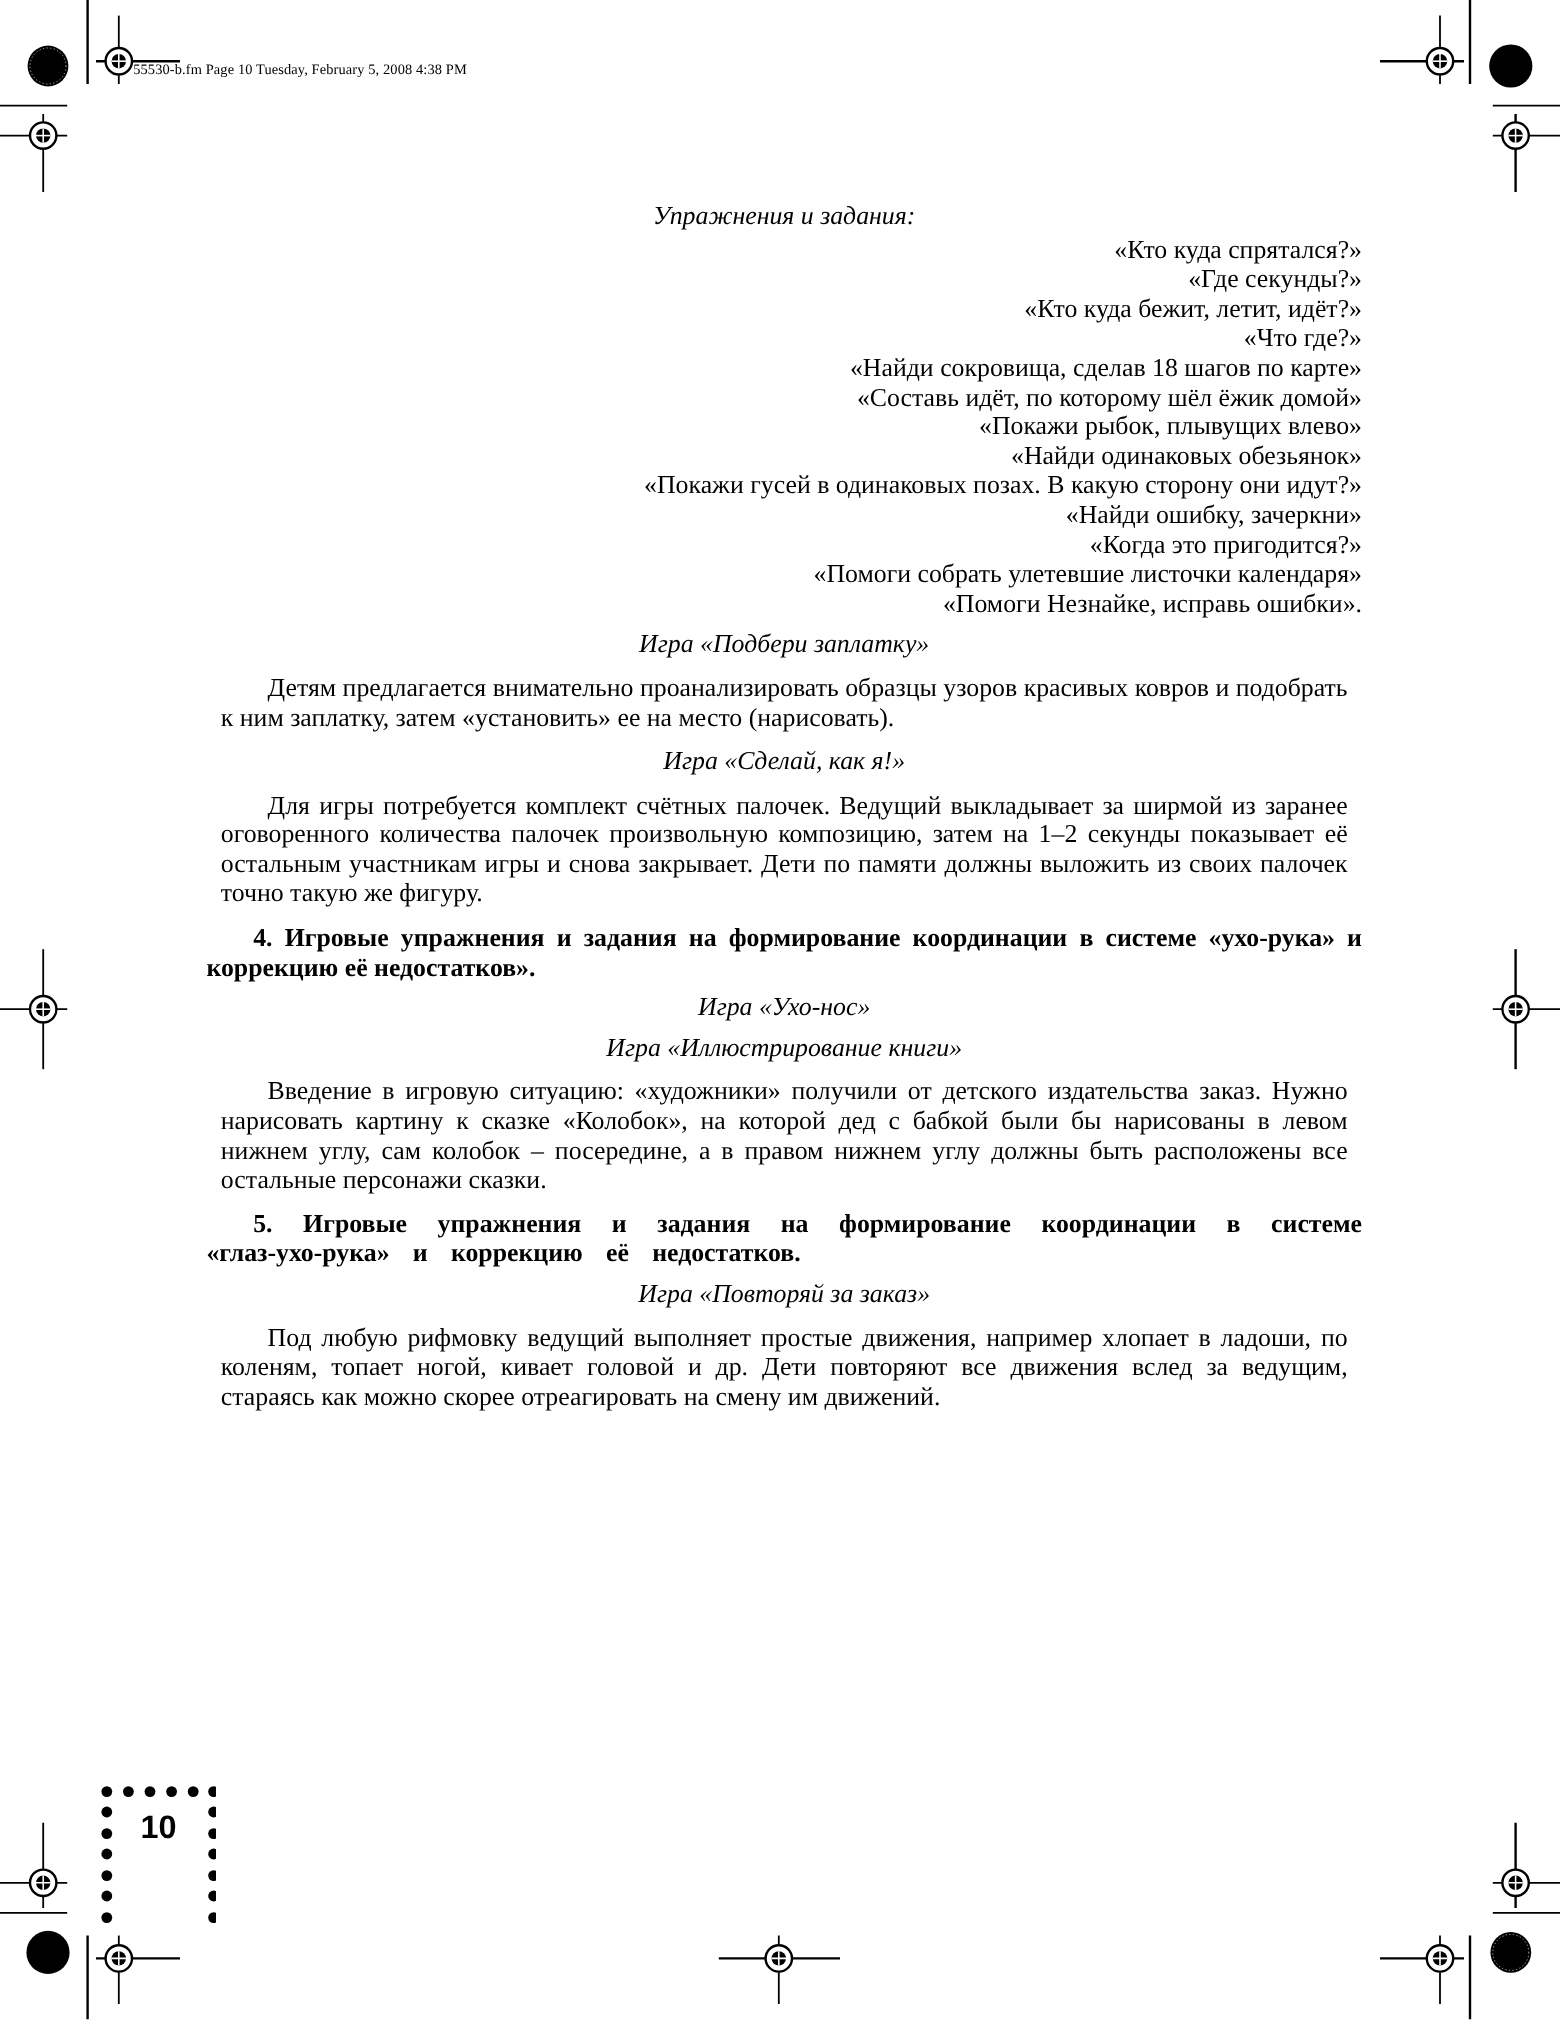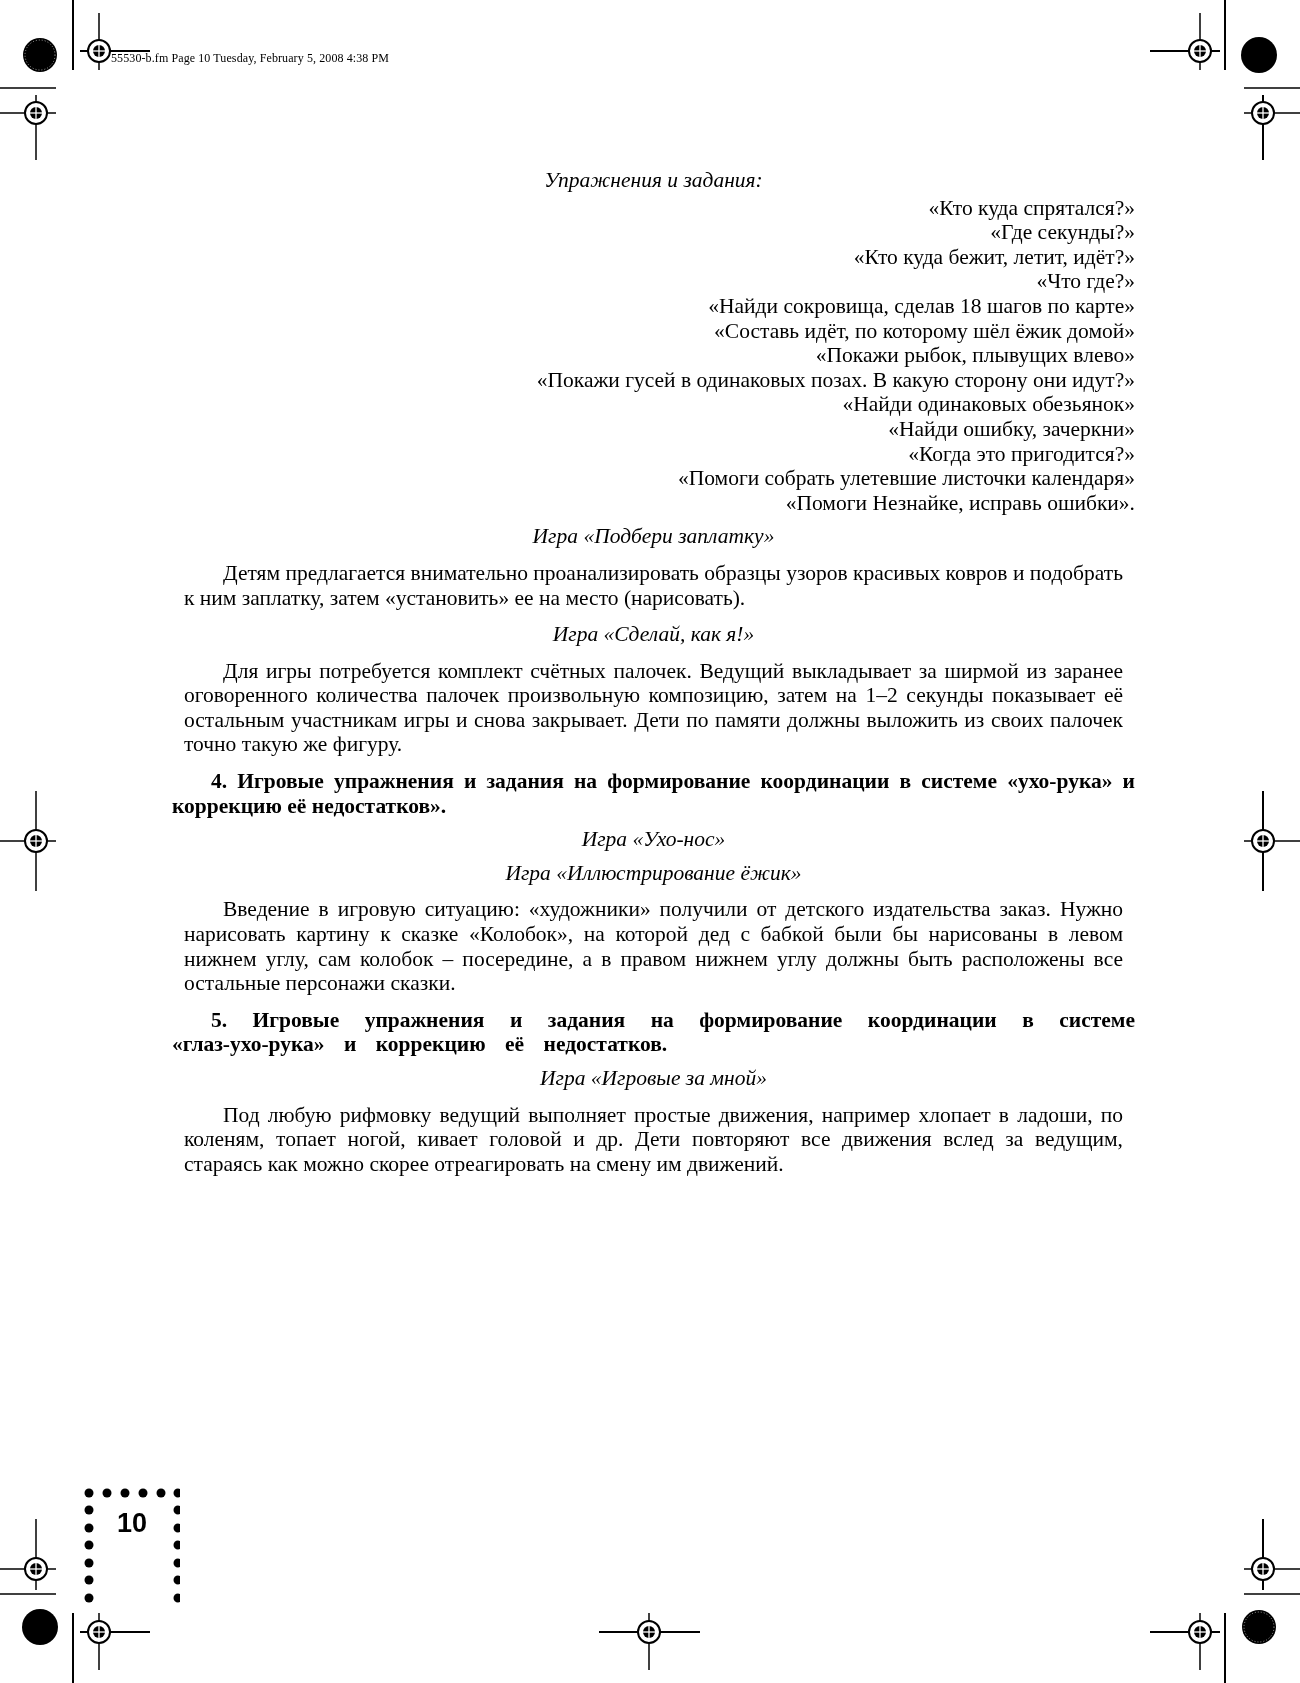--- a/index.html
+++ b/index.html
@@ -108,40 +108,40 @@
 <div class="content">
   <p class="subhead first">Упражнения и задания:</p>
   <ul class="exlist">
     <li>«Кто куда спрятался?»</li>
     <li>«Где секунды?»</li>
     <li>«Кто куда бежит, летит, идёт?»</li>
     <li>«Что где?»</li>
     <li>«Найди сокровища, сделав 18 шагов по карте»</li>
     <li>«Составь идёт, по которому шёл ёжик домой»</li>
     <li>«Покажи рыбок, плывущих влево»</li>
+    <li>«Найди одинаковых обезьянок»</li>
     <li>«Покажи гусей в одинаковых позах. В какую сторону они идут?»</li>
-    <li>«Найди одинаковых обезьянок»</li>
     <li>«Найди ошибку, зачеркни»</li>
     <li>«Когда это пригодится?»</li>
     <li>«Помоги собрать улетевшие листочки календаря»</li>
     <li>«Помоги Незнайке, исправь ошибки».</li>
   </ul>
 
   <p class="subhead spaced">Игра «Подбери заплатку»</p>
   <p class="para">Детям предлагается внимательно проанализировать образцы узоров красивых ковров и подобрать к ним заплатку, затем «установить» ее на место (нарисовать).</p>
   <p class="subhead spaced">Игра «Сделай, как я!»</p>
   <p class="para">Для игры потребуется комплект счётных палочек. Ведущий выкладывает за ширмой из заранее оговоренного количества палочек произвольную композицию, затем на 1–2 секунды показывает её остальным участникам игры и снова закрывает. Дети по памяти должны выложить из своих палочек точно такую же фигуру.</p>
 
   <p class="section">4. Игровые упражнения и задания на формирование координации в системе «ухо-рука» и коррекцию её недостатков».</p>
   <p class="subhead spaced">Игра «Ухо-нос»</p>
-  <p class="subhead spaced">Игра «Иллюстрирование ёжик»</p>
+  <p class="subhead spaced">Игра «Иллюстрирование книги»</p>
   <p class="para">Введение в игровую ситуацию: «художники» получили от детского издательства заказ. Нужно нарисовать картину к сказке «Колобок», на которой дед с бабкой были бы нарисованы в левом нижнем углу, сам колобок – посередине, а в правом нижнем углу должны быть расположены все остальные персонажи сказки.</p>
 
   <p class="section wide">5. Игровые упражнения и задания на формирование координации в системе «глаз-ухо-рука» и коррекцию её недостатков.</p>
-  <p class="subhead spaced">Игра «Игровые за мной»</p>
+  <p class="subhead spaced">Игра «Повторяй за заказ»</p>
   <p class="para">Под любую рифмовку ведущий выполняет простые движения, например хлопает в ладоши, по коленям, топает ногой, кивает головой и др. Дети повторяют все движения вслед за ведущим, стараясь как можно скорее отреагировать на смену им движений.</p>
 </div>
 
 <div class="pagebox">
   <svg width="96" height="118">
     <g fill="#000">
       <circle cx="5" cy="6" r="4.5"></circle>
         <circle cx="23" cy="6" r="4.5"></circle>
         <circle cx="41" cy="6" r="4.5"></circle>
       <circle cx="59" cy="6" r="4.5"></circle>

